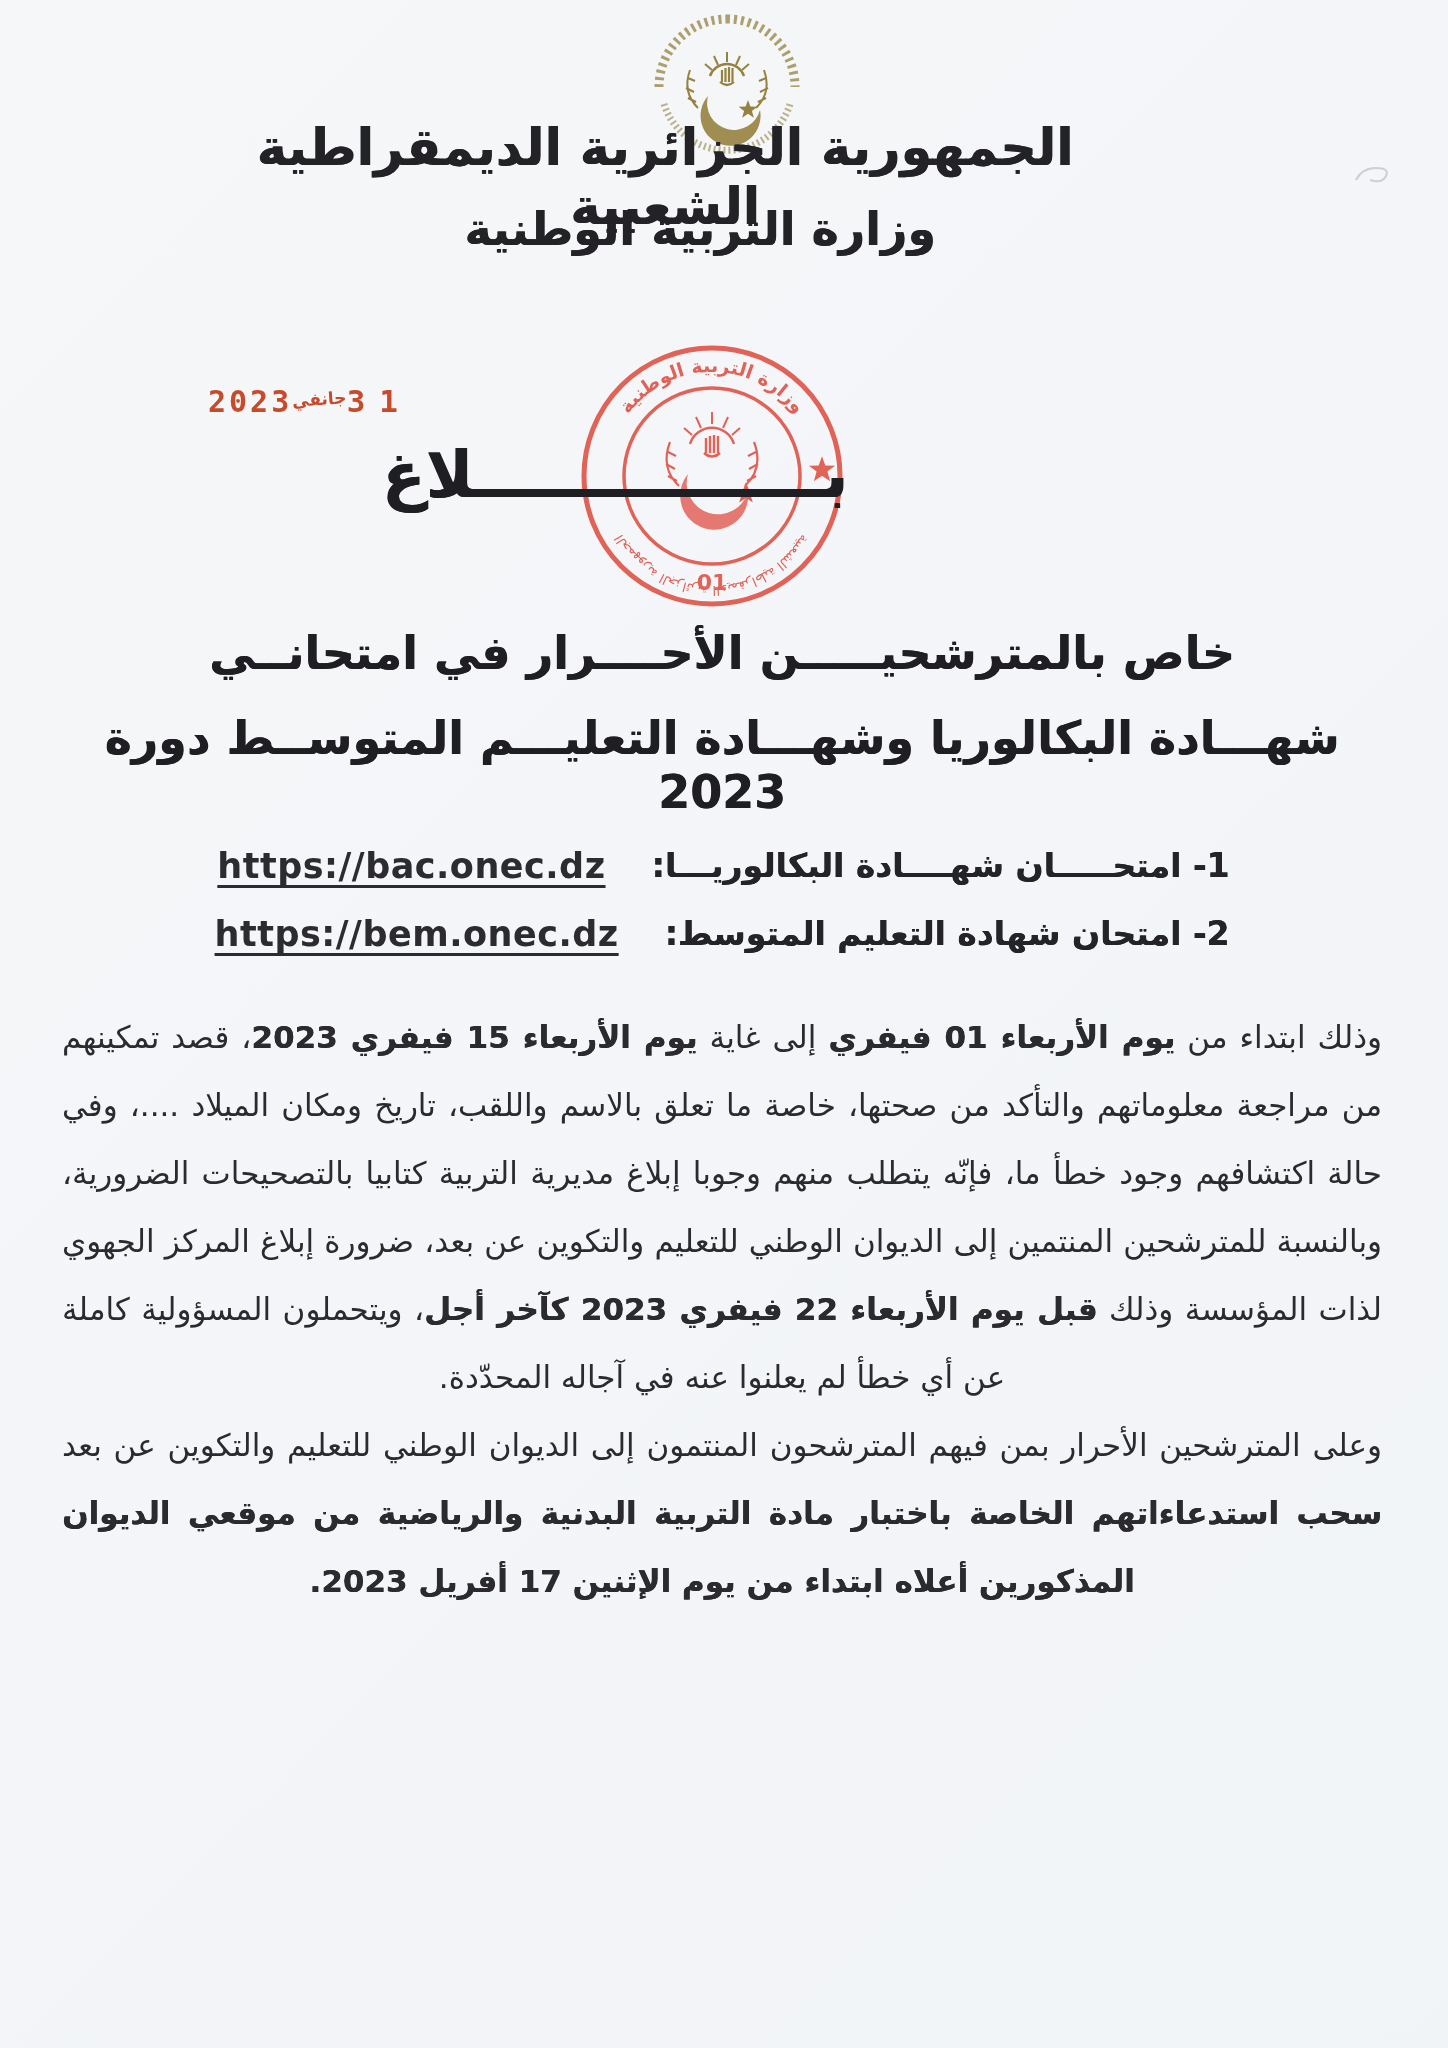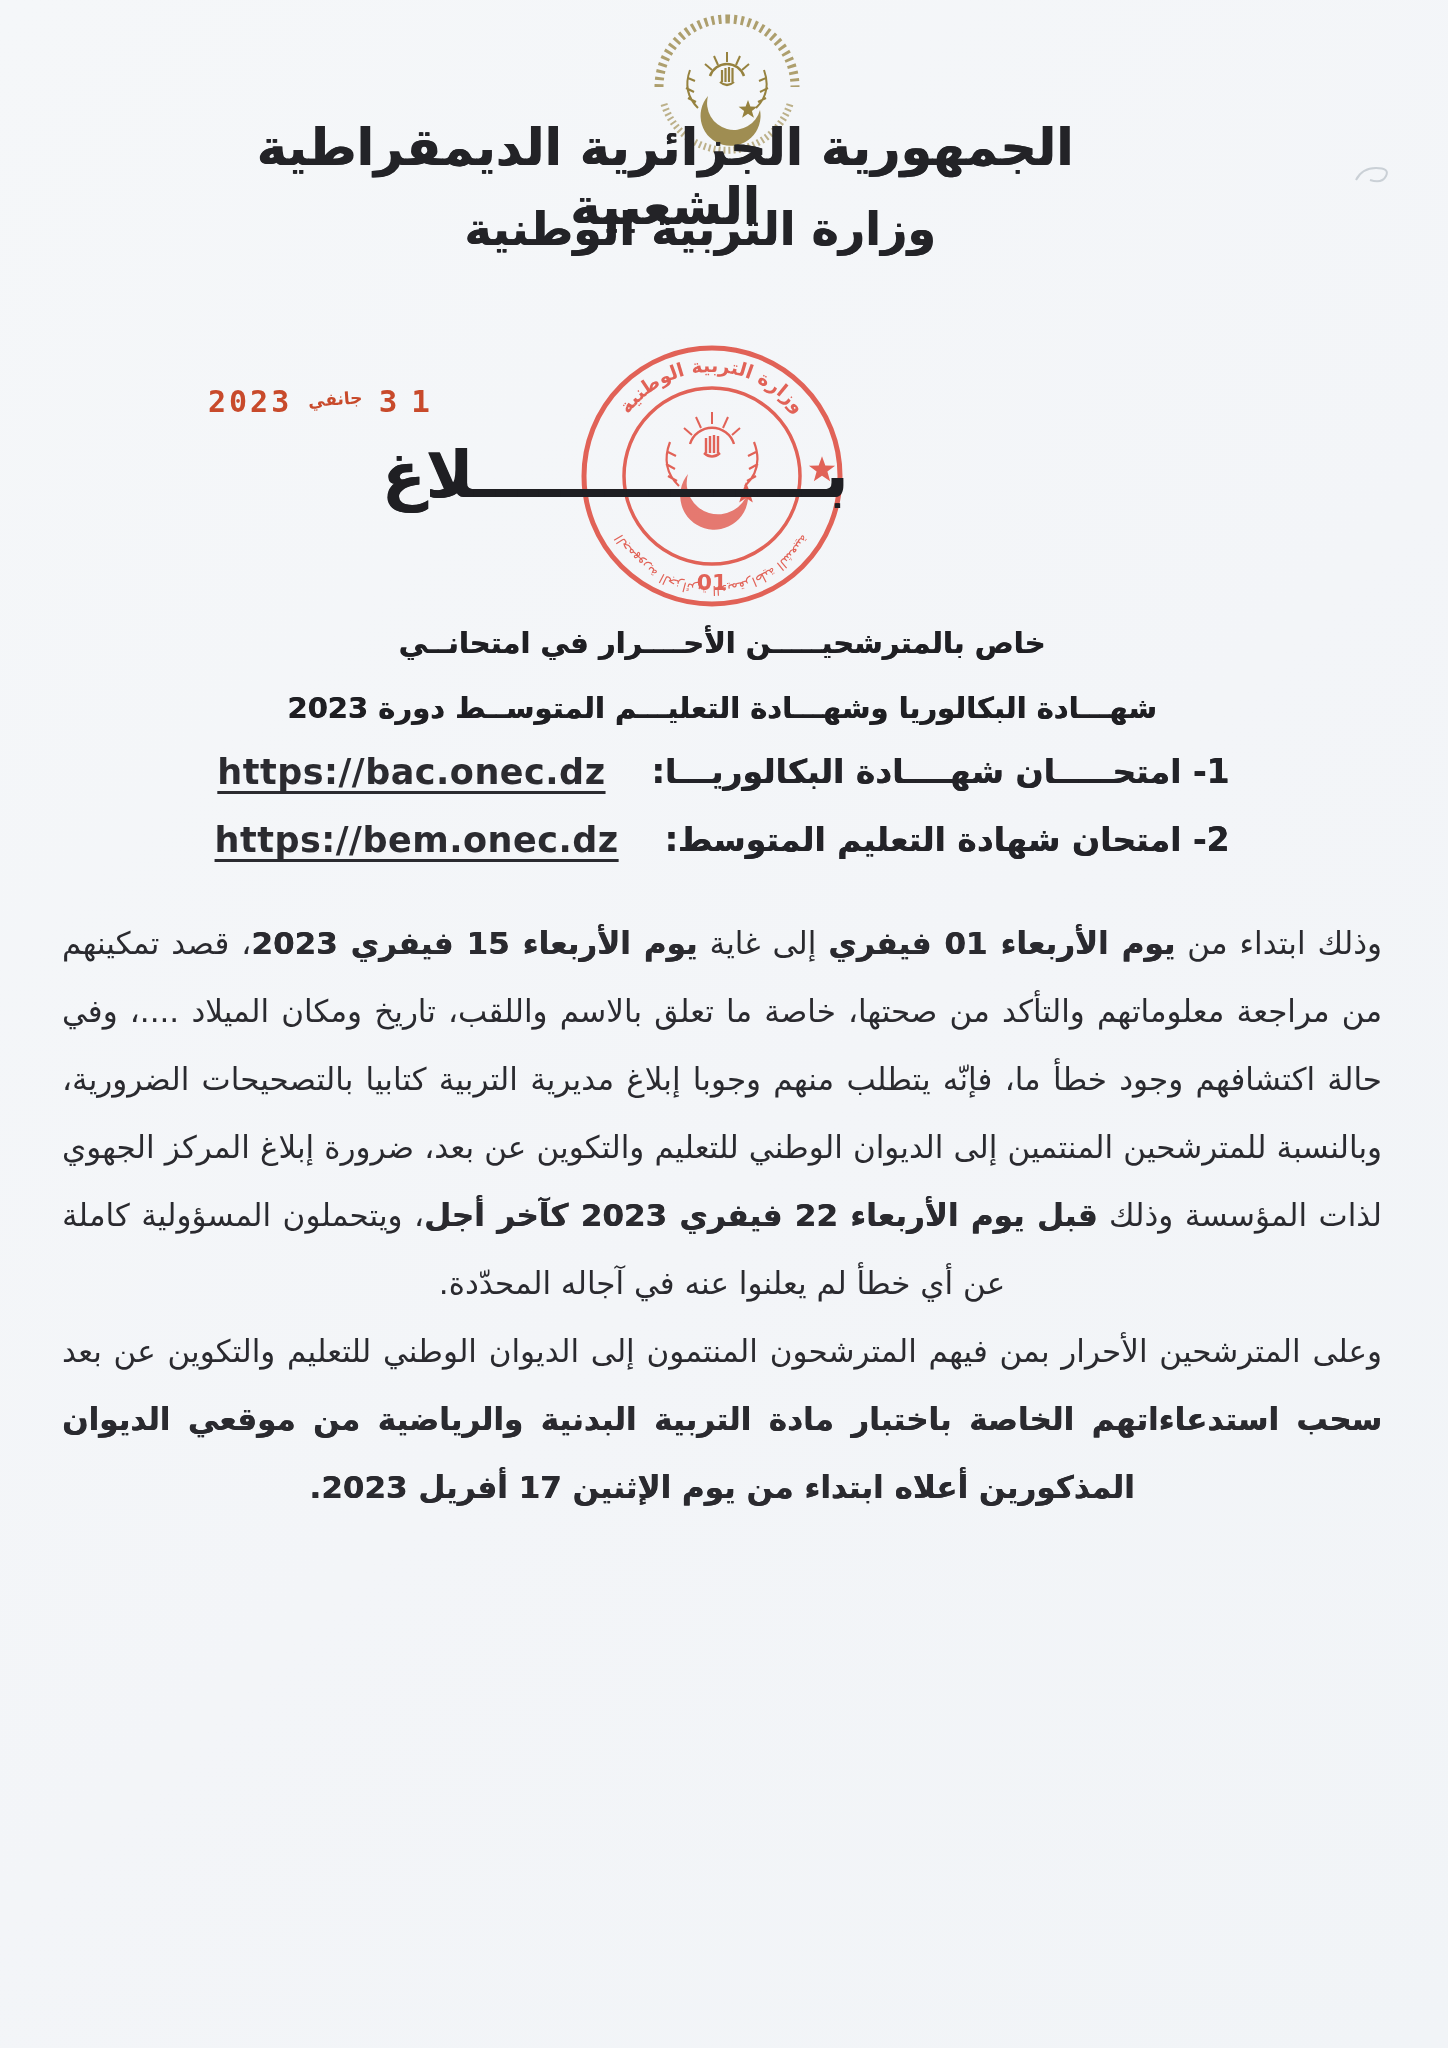--- a/index.html
+++ b/index.html
@@ -25,40 +25,40 @@
     text-shadow:0.6px 0 #232327;
     letter-spacing:1px;
   }
   .ministry-title{
     position:absolute;top:202px;left:390px;width:620px;
     text-align:center;font-size:46px;font-weight:bold;color:#232327;
     text-shadow:0.6px 0 #232327;
   }
   .date-stamp{
     position:absolute;left:208px;top:383px;
-    direction:ltr;display:flex;align-items:center;gap:16px;
+    direction:ltr;display:flex;align-items:center;gap:0;
     color:#c84a2b;font-weight:bold;
   }
   .date-stamp .ds-year{font-size:30px;letter-spacing:3px;font-family:"DejaVu Sans Mono",monospace;}
   .date-stamp .ds-month{font-size:17px;transform:translateY(-2px) rotate(-4deg);}
   .date-stamp .ds-day{font-size:31px;letter-spacing:14px;font-family:"DejaVu Sans Mono",monospace;}
   .round-stamp{position:absolute;left:578px;top:342px;width:268px;height:268px;opacity:0.92;}
   .balagh{
     position:absolute;top:438px;left:528px;width:320px;
     text-align:center;
     font-size:64px;font-weight:bold;color:#1f1f23;
     text-shadow:0.7px 0 #1f1f23;
     z-index:3;
   }
   
   .content{
     position:absolute;top:626px;right:66px;left:62px;
   }
   .subject-line{
-    text-align:center;font-weight:bold;font-size:29px;color:#1f1f23;
+    text-align:center;font-weight:bold;font-size:46px;color:#1f1f23;
     text-shadow:0.5px 0 #1f1f23;
   }
   .subject-line + .subject-line{margin-top:31px;}
   p.body-par{
     margin:0;
     font-size:31px;line-height:68px;
     text-align:justify;
     color:#2a2a2f;
   }
   p.intro{margin-top:46px;}

